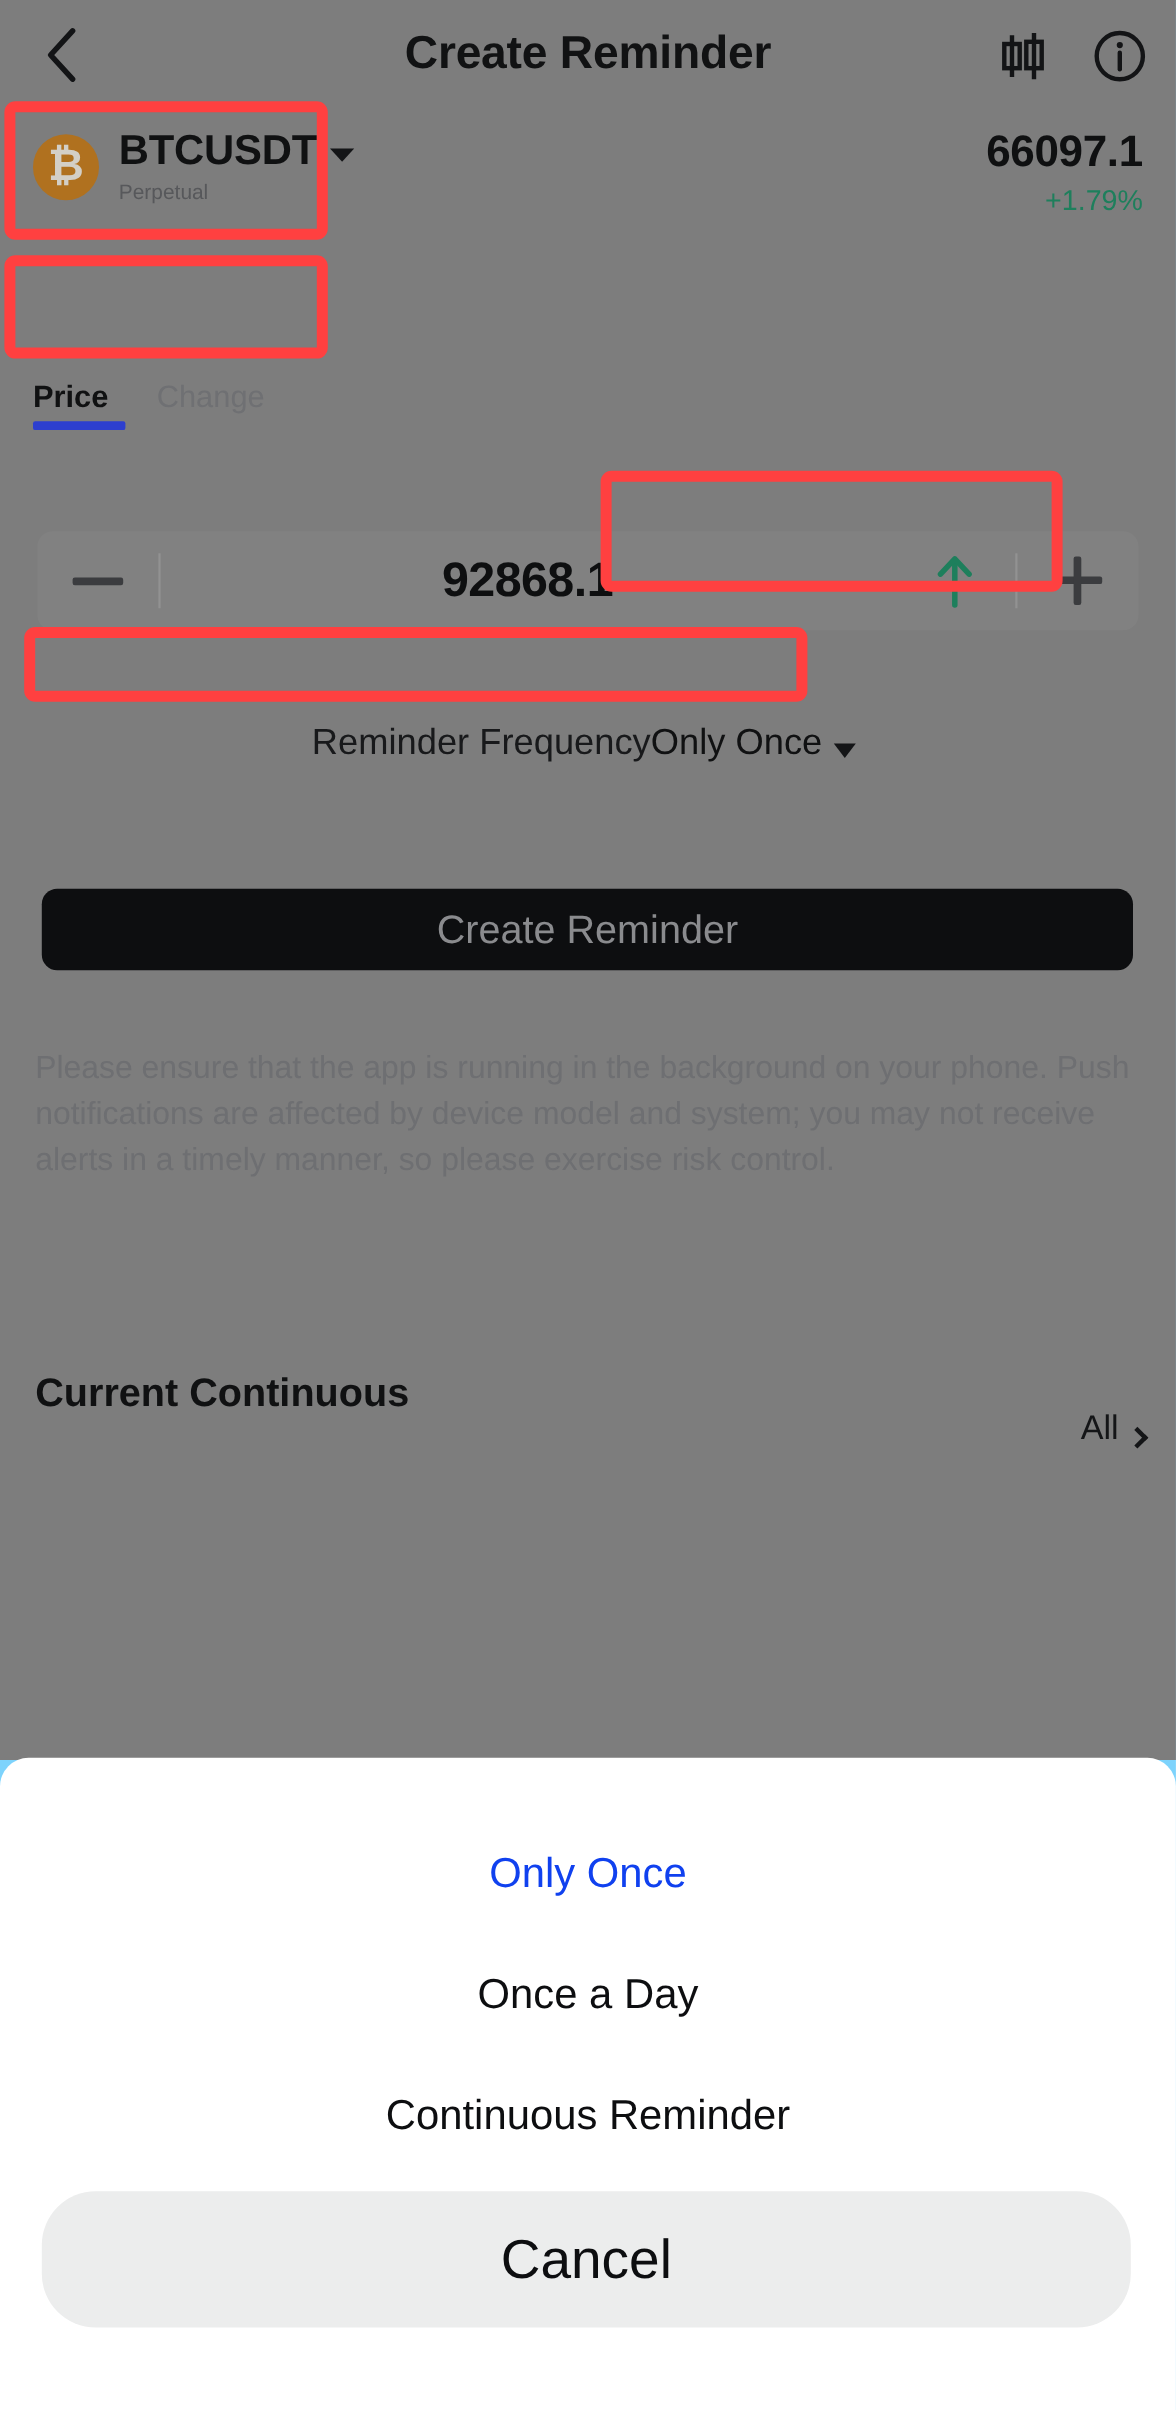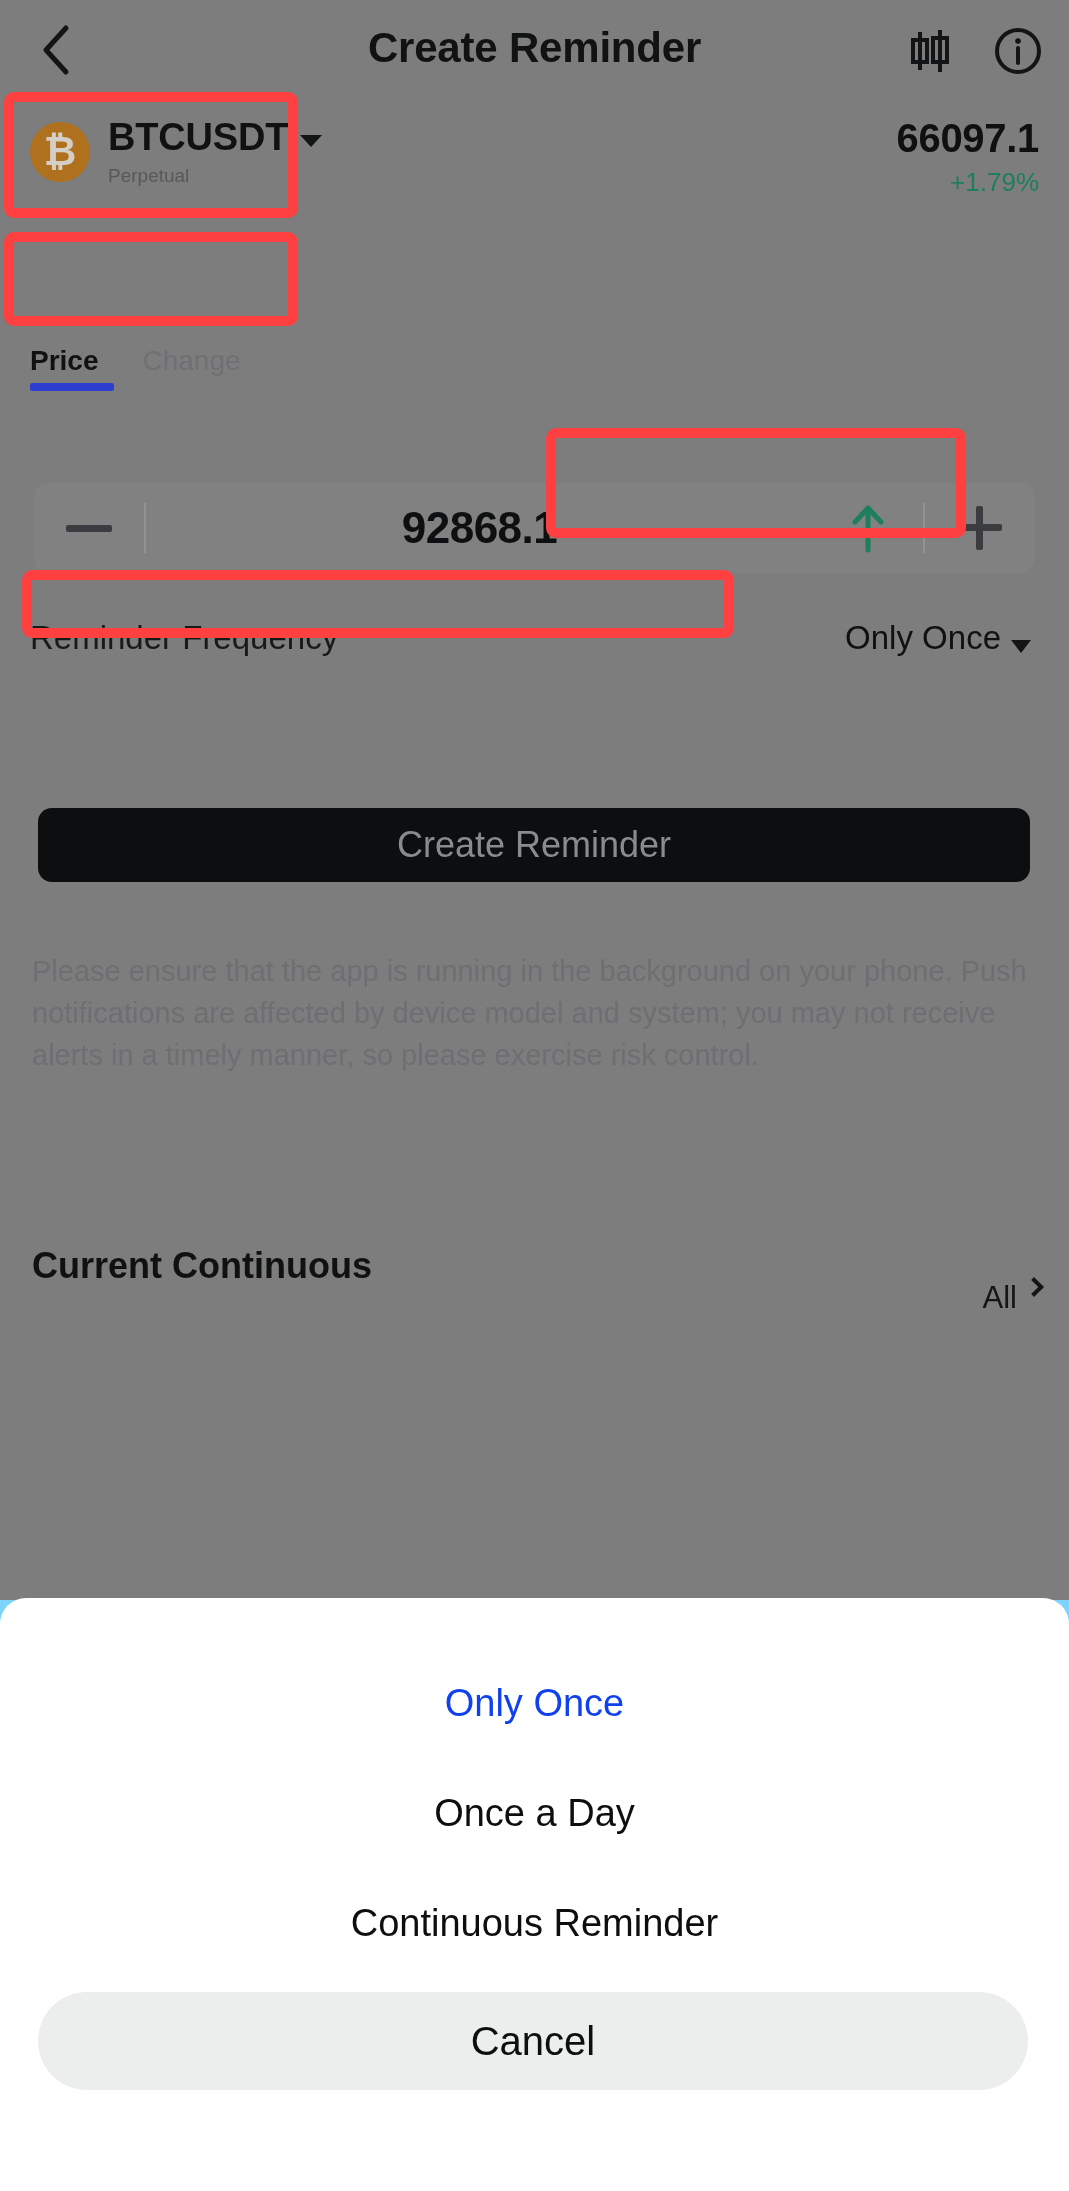--- a/index.html
+++ b/index.html
@@ -110,22 +110,22 @@
   }
   .plus { position:relative; width:44px; height:44px; }
   .plus::before, .plus::after {
     content:""; position:absolute; background:#3b3c3f; border-radius:2px;
   }
   .plus::before { left:0; top:18px; width:44px; height:7px; }
   .plus::after { top:0; left:18px; height:44px; width:7px; }
 
   
   .freq-row {
-    position:absolute; left:30px; top:619px;
-    width:1009px; display:flex; align-items:center; justify-content:space-between;
+    position:absolute; left:30px; top:655px;
+    width:1009px; display:flex; align-items:center; justify-content:center;
   }
   .freq-label { font-size:33px; color:#18191b; }
   .freq-value-wrap { display:flex; align-items:flex-end; gap:10px; padding-right:8px; }
   .freq-value { font-size:33px; color:#101112; }
   .caret-dd {
     width:0;height:0;border-left:10px solid transparent;border-right:10px solid transparent;
     border-top:13px solid #141517; margin-bottom:4px;
   }
 
   
@@ -144,21 +144,21 @@
     font-size:29px; line-height:1.45; color:#6e6f72;
   }
 
   
   .cur-title {
     position:absolute; left:32px; top:1245px;
     font-size:36px; font-weight:bold; color:#101112;
   }
   .all-link {
     position:absolute; right:28px; top:1280px;
-    display:flex; align-items:flex-start; gap:10px;
+    display:flex; align-items:flex-end; gap:10px;
     font-size:31px; color:#141517;margin-left:40px;
   }
   .chev-r {
     width:14px; height:14px;
     border-right:4px solid #141517; border-top:4px solid #141517;
     transform:rotate(45deg); margin-bottom:2px;
   }
 
   
   .anno {
@@ -176,24 +176,24 @@
     border-top-left-radius:26px; border-top-right-radius:26px;
   }
   .sheet-opt {
     width:100%; height:110px;
     display:flex; align-items:center; justify-content:center;
     font-size:38px; color:#0d0e10;
   }
   .sheet-opt.selected { color:#1041ef; }
   .cancel-btn {
     position:absolute; left:38px; top:1992px;
-    width:990px; height:98px;
+    width:990px; height:124px;
     background:#eceded; border-radius:49px;
     display:flex; align-items:center; justify-content:center;
-    font-size:40px; color:#0d0e10;
+    font-size:50px; color:#0d0e10;
   }
 </style>
 </head>
 <body>
 
 <div id="screen">
 
   <div id="page">
 
     <div class="header">

